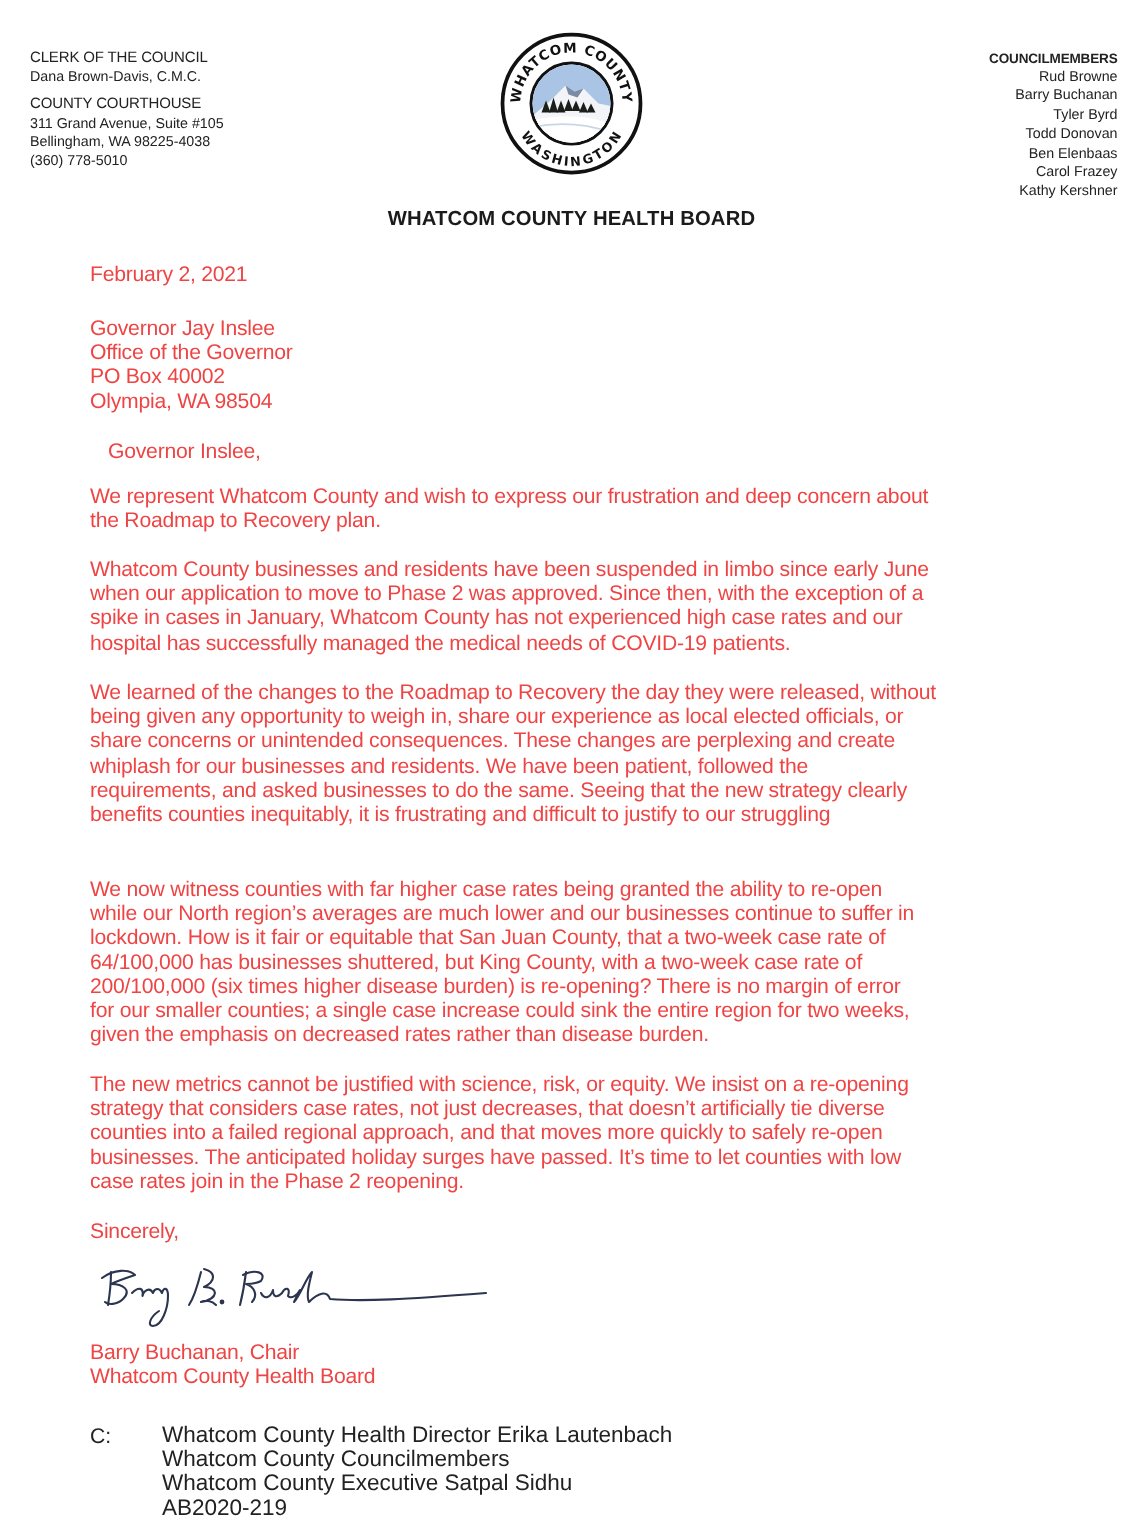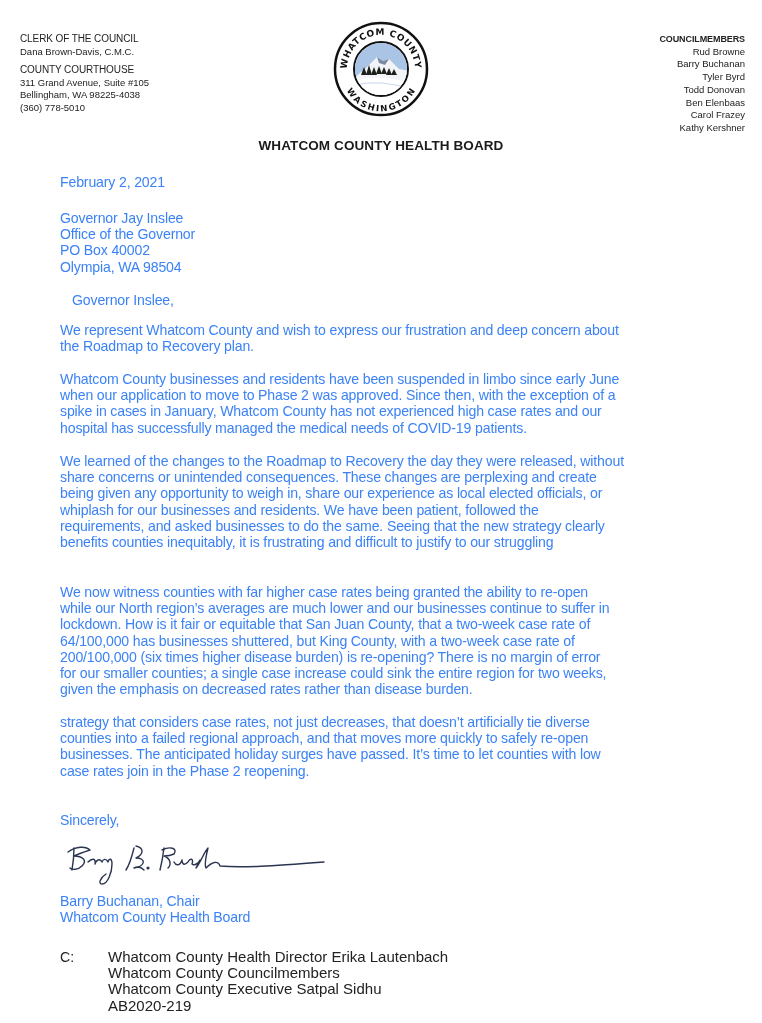--- a/index.html
+++ b/index.html
@@ -5,21 +5,21 @@
   html, body { margin:0; padding:0; background:#ffffff; }
   body { width:762px; height:1023px; position:relative; overflow:hidden; color:#1e1e1e; font-family:"Liberation Sans", sans-serif; }
   .abs { position:absolute; }
   .hdr-left { left:20px; top:33px; font-size:9.5px; line-height:12.5px; color:#222; }
   .hdr-left .cap { font-weight:normal; font-size:10px; letter-spacing:-0.1px; }
   .hdr-left .gap { height:6px; }
   .hdr-right { right:17px; top:33px; font-size:9.5px; line-height:12.7px; text-align:right; color:#222; }
   .hdr-right .cap { font-weight:bold; font-size:9px; letter-spacing:-0.1px; }
   .seal { left:333px; top:21px; width:96px; height:96px; }
   .board-title { left:0; width:762px; top:138px; text-align:center; font-weight:bold; font-size:13.5px; letter-spacing:0.1px; color:#1b1b1b; }
-  .body-text { left:60px; width:680px; font-size:14.1px; line-height:16.2px; letter-spacing:-0.15px; color:#3b82f6; }
+  .body-text { left:60px; width:680px; font-size:14.1px; line-height:16.2px; letter-spacing:-0.15px; color:#ef4444; }
   .body-text p { margin:0; }
   .date { top:174px; }
   .addr { top:210px; }
   .salute { top:292px;margin-left:12px; }
   .p1 { top:322px; }
   .p2 { top:371px; }
   .p3 { top:453px; }
   .p4 { top:584px; }
   .p5 { top:714px; }
   .closing { top:812px; }
@@ -110,38 +110,39 @@
 
 <div class="abs body-text p2">
   <p>Whatcom County businesses and residents have been suspended in limbo since early June</p>
   <p>when our application to move to Phase 2 was approved. Since then, with the exception of a</p>
   <p>spike in cases in January, Whatcom County has not experienced high case rates and our</p>
   <p>hospital has successfully managed the medical needs of COVID-19 patients.</p>
 </div>
 
 <div class="abs body-text p3">
   <p>We learned of the changes to the Roadmap to Recovery the day they were released, without</p>
+  <p>being given any opportunity to weigh in, share our experience as local elected officials, or</p>
   <p>share concerns or unintended consequences. These changes are perplexing and create</p>
-  <p>being given any opportunity to weigh in, share our experience as local elected officials, or</p>
   <p>whiplash for our businesses and residents. We have been patient, followed the</p>
   <p>requirements, and asked businesses to do the same. Seeing that the new strategy clearly</p>
   <p>benefits counties inequitably, it is frustrating and difficult to justify to our struggling</p>
 </div>
 
 <div class="abs body-text p4">
   <p>We now witness counties with far higher case rates being granted the ability to re-open</p>
   <p>while our North region’s averages are much lower and our businesses continue to suffer in</p>
   <p>lockdown. How is it fair or equitable that San Juan County, that a two-week case rate of</p>
   <p>64/100,000 has businesses shuttered, but King County, with a two-week case rate of</p>
   <p>200/100,000 (six times higher disease burden) is re-opening? There is no margin of error</p>
   <p>for our smaller counties; a single case increase could sink the entire region for two weeks,</p>
   <p>given the emphasis on decreased rates rather than disease burden.</p>
 </div>
 
 <div class="abs body-text p5">
+  <p>The new metrics cannot be justified with science, risk, or equity. We insist on a re-opening</p>
   <p>strategy that considers case rates, not just decreases, that doesn’t artificially tie diverse</p>
   <p>counties into a failed regional approach, and that moves more quickly to safely re-open</p>
   <p>businesses. The anticipated holiday surges have passed.  It’s time to let counties with low</p>
   <p>case rates join in the Phase 2 reopening.</p>
 </div>
 
 <div class="abs body-text closing">
   <p>Sincerely,</p>
 </div>
 

